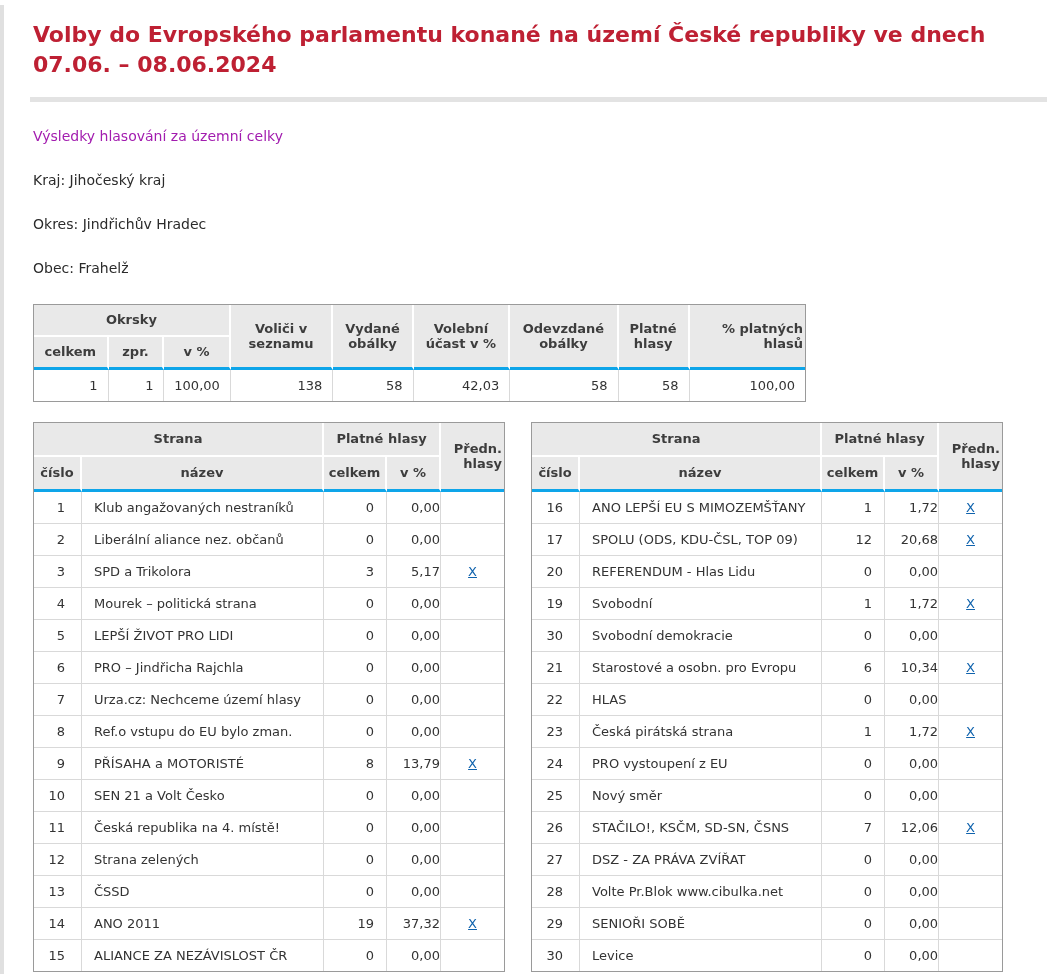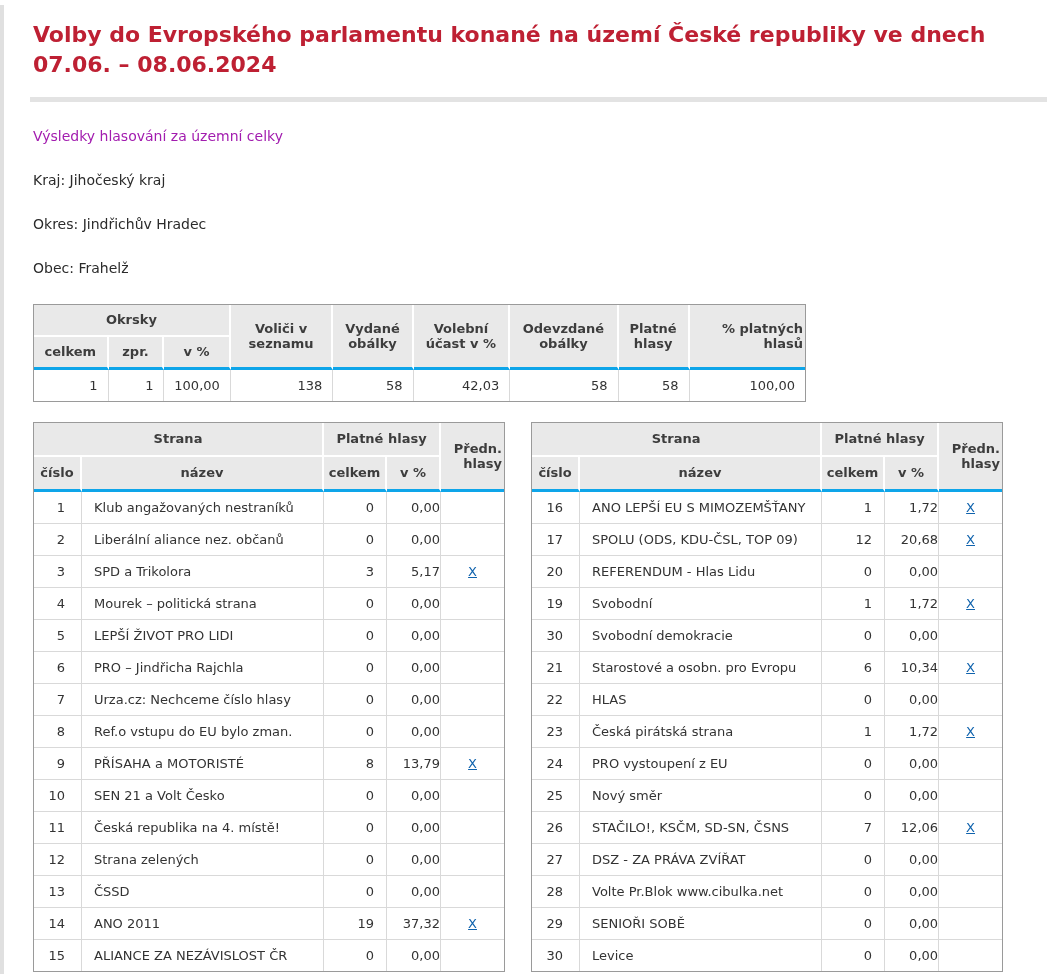--- a/index.html
+++ b/index.html
@@ -180,21 +180,21 @@
           <tr>
             <td class="num">6</td>
             <td class="name">PRO – Jindřicha Rajchla</td>
             <td class="total">0</td>
             <td class="pct">0,00</td>
             <td class="predn edge"></td>
           </tr>
 
           <tr>
             <td class="num">7</td>
-            <td class="name">Urza.cz: Nechceme číslo hlasy</td>
+            <td class="name">Urza.cz: Nechceme území hlasy</td>
             <td class="total">0</td>
             <td class="pct">0,00</td>
             <td class="predn edge"></td>
           </tr>
 
           <tr>
             <td class="num">8</td>
             <td class="name">Ref.o vstupu do EU bylo zman.</td>
             <td class="total">0</td>
             <td class="pct">0,00</td>

